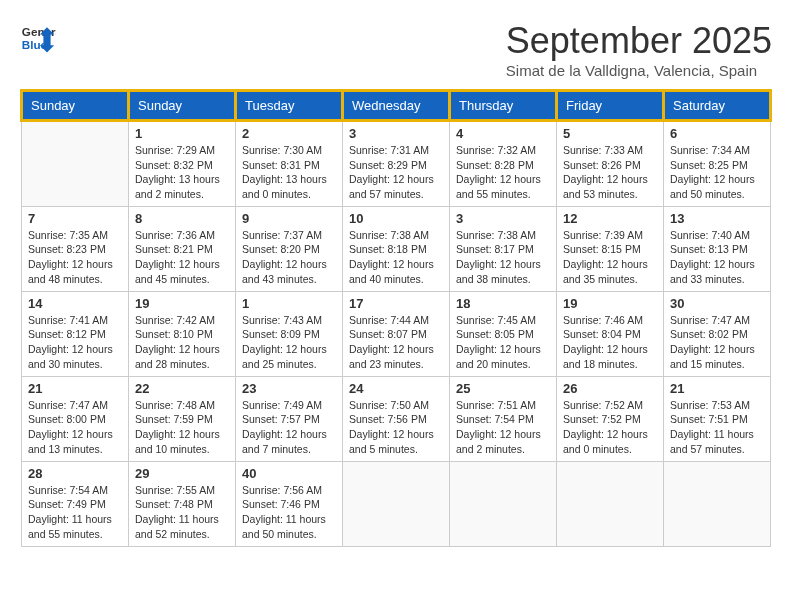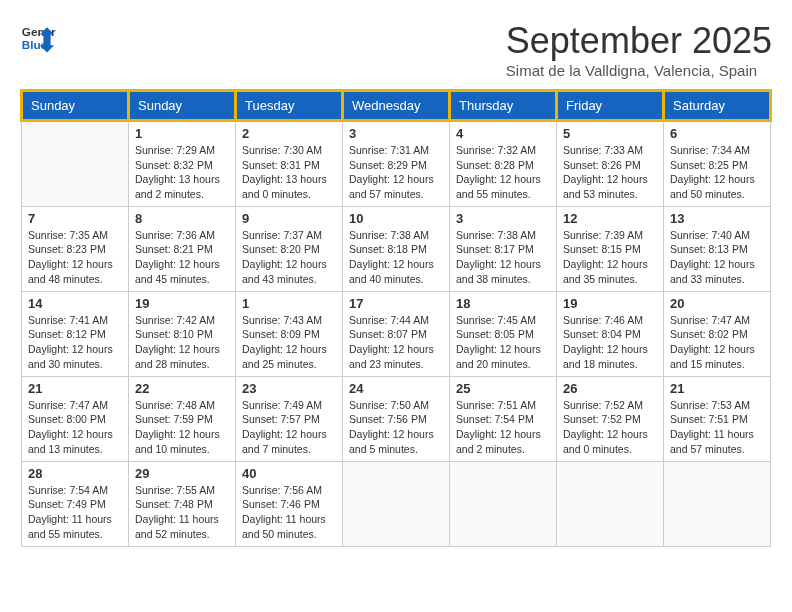--- a/index.html
+++ b/index.html
@@ -181,21 +181,21 @@
         </td>
         <td>
           <div class="day-number">18</div>
           <div class="day-info">Sunrise: 7:45 AM<br>Sunset: 8:05 PM<br>Daylight: 12 hours<br>and 20 minutes.</div>
         </td>
         <td>
           <div class="day-number">19</div>
           <div class="day-info">Sunrise: 7:46 AM<br>Sunset: 8:04 PM<br>Daylight: 12 hours<br>and 18 minutes.</div>
         </td>
         <td>
-          <div class="day-number">20</div>
+          <div class="day-number">30</div>
           <div class="day-info">Sunrise: 7:47 AM<br>Sunset: 8:02 PM<br>Daylight: 12 hours<br>and 15 minutes.</div>
         </td>
       </tr>
       <tr class="week-row">
         <td>
           <div class="day-number">21</div>
           <div class="day-info">Sunrise: 7:47 AM<br>Sunset: 8:00 PM<br>Daylight: 12 hours<br>and 13 minutes.</div>
         </td>
         <td>
           <div class="day-number">22</div>

